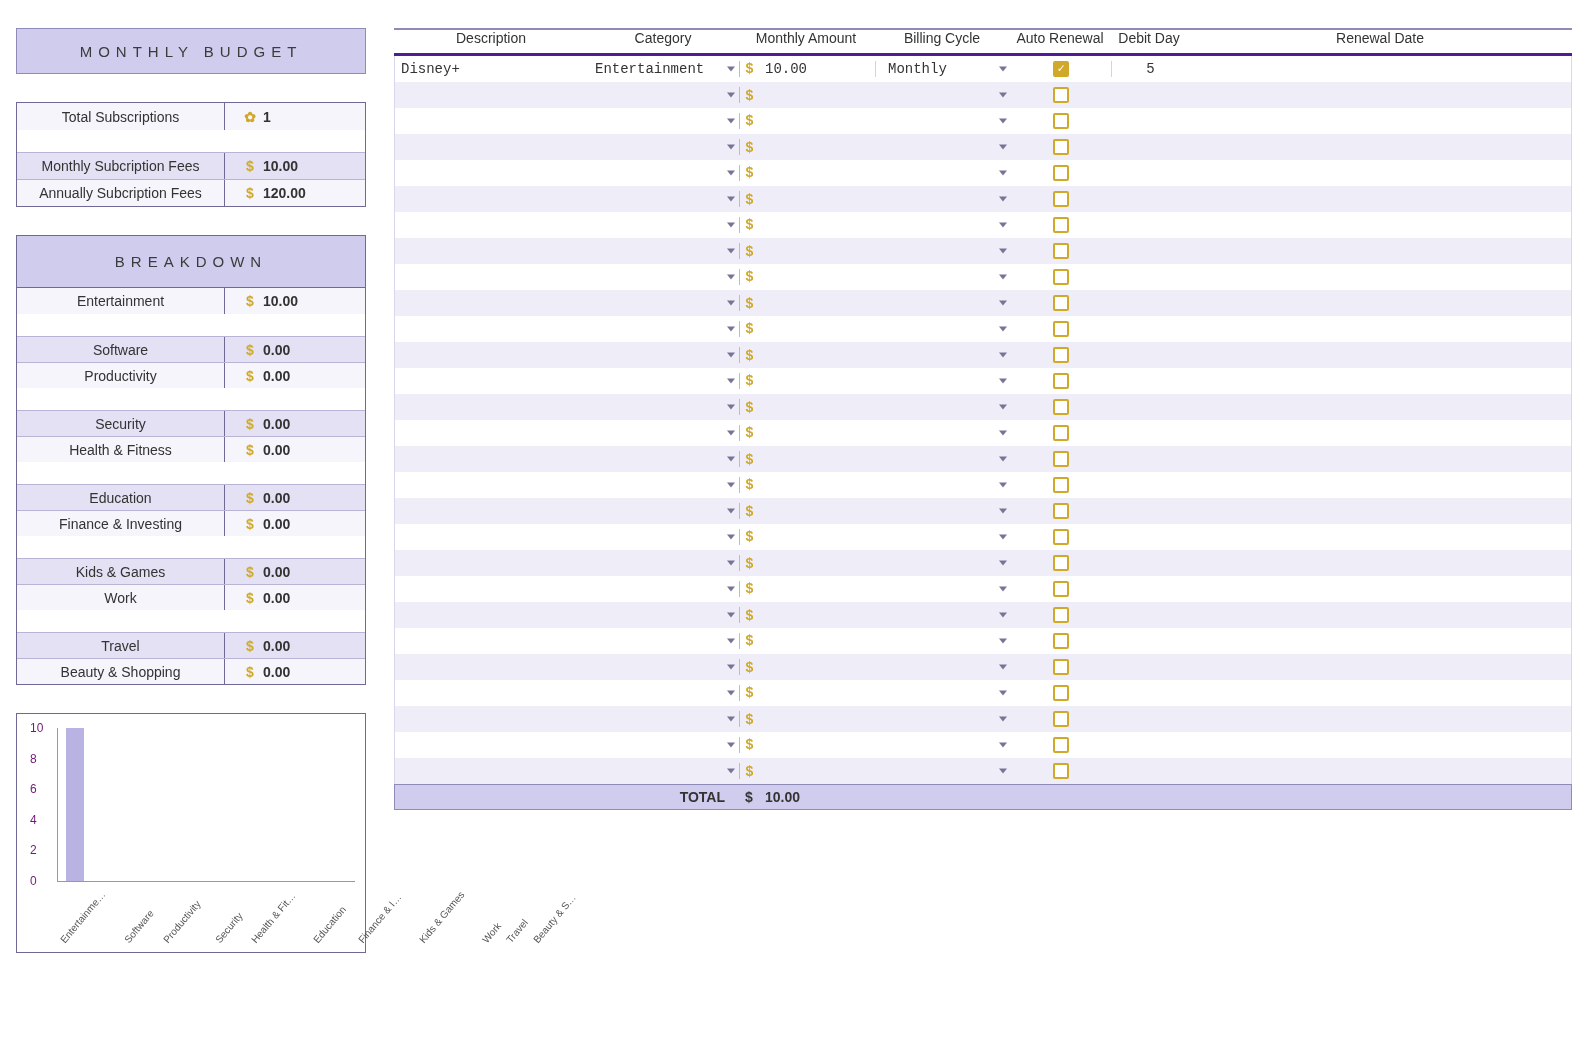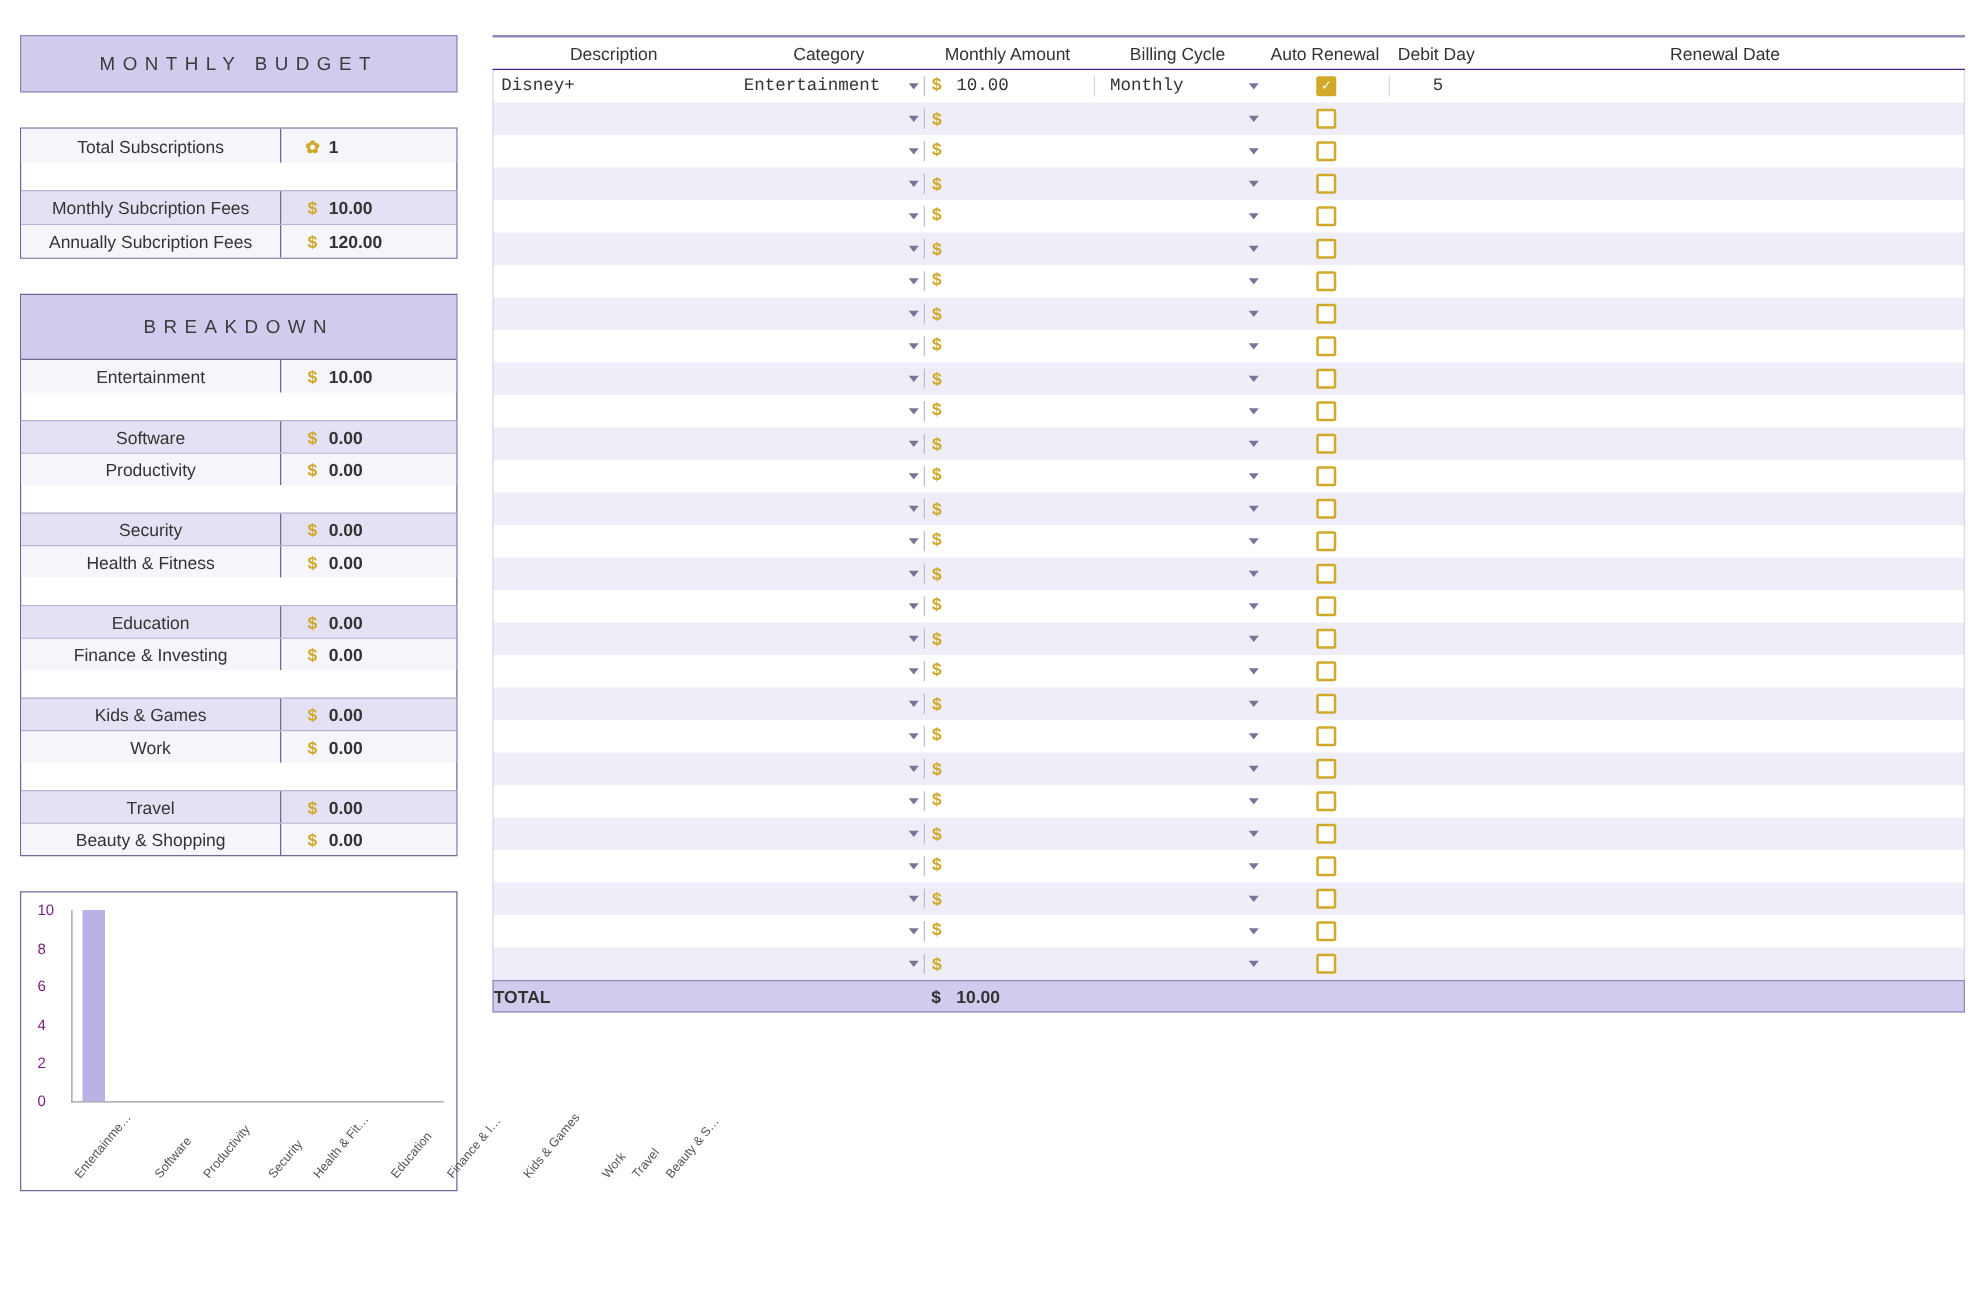--- a/index.html
+++ b/index.html
@@ -141,22 +141,22 @@
     letter-spacing: 6px;
     font-size: 15px;
     font-weight: 500;
     color: #3b3b3b;
   }
   .tracker-head {
     display: flex;
     height: 28px;
     background: #fff;
     border-top: 2px solid #8f8bb8;
-    border-bottom: 1px solid #4c1d95;
-    align-items: center;
+    border-bottom: 3px solid #4c1d95;
+    align-items: flex-start;
     font-size: 14px;
     color: #333;
   }
   .c-desc   { width: 194px; }
   .c-cat    { width: 150px; position: relative; }
   .c-amtcur { width: 20px;  text-align: center; color: #d0a92a; font-weight: 700; }
   .c-amt    { width: 116px; }
   .c-cycle  { width: 136px; position: relative; }
   .c-auto   { width: 100px; display: flex; justify-content: center; align-items: center; }
   .c-debit  { width: 78px;  text-align: center; }
@@ -210,21 +210,21 @@
   .tracker-total {
     display: flex;
     height: 26px;
     background: #cfccee;
     align-items: center;
     border: 1px solid #8f8bb8;
     font-size: 14px;
     font-weight: 600;
     color: #333;
   }
-  .tracker-total .lbl { width: 344px; text-align: left; padding-right: 14px; }
+  .tracker-total .lbl { width: 344px; text-align: right; padding-right: 14px; }
   .tracker-total .cur { width: 20px; text-align: center;  }
   .tracker-total .val { padding-left: 6px; }
 </style>
 </head>
 <body>
 
 <div class="page">
 
   <div class="left">
 

